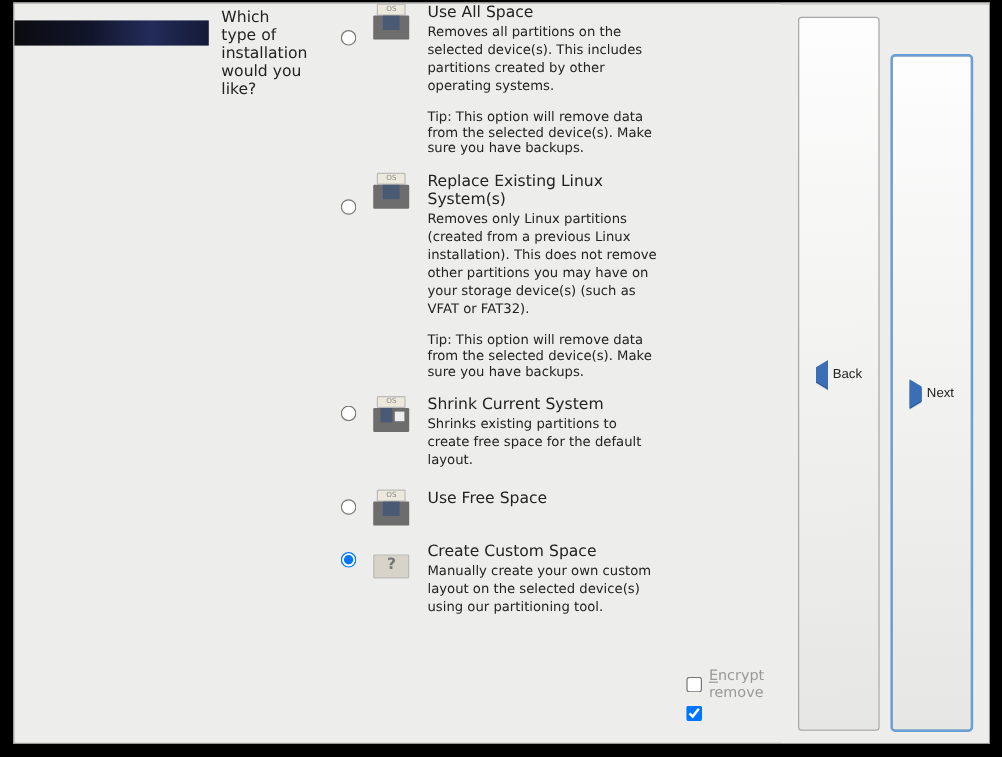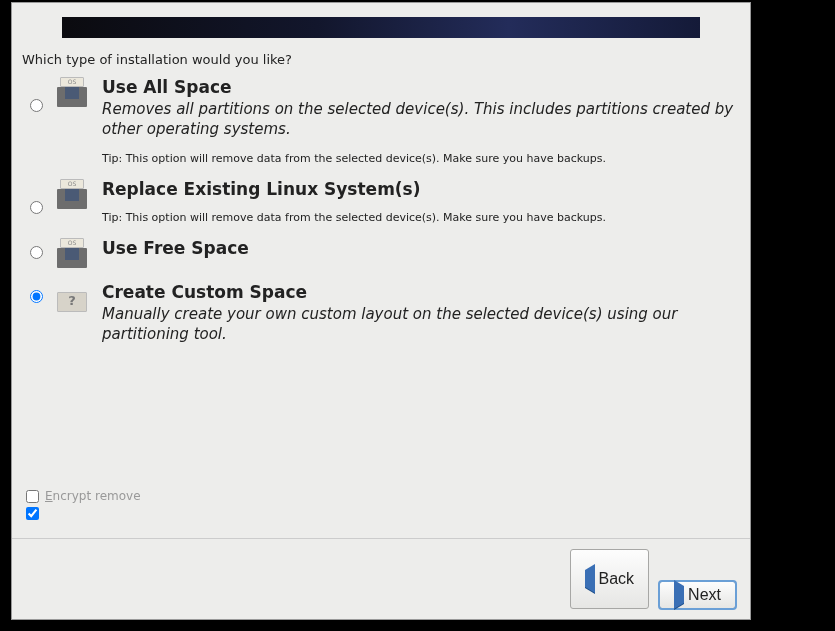--- a/index.html
+++ b/index.html
@@ -7,25 +7,25 @@
     font-family: "DejaVu Sans", "Liberation Sans", sans-serif;
     font-size: 12px;
     background: #000;
     width: 835px;
     height: 631px;
     overflow: hidden;
   }
   .window {
     position: absolute;
     left: 11px; top: 2px;
-    width: 740px; height: 618px;
+    width: 814px; height: 618px;
     background: #ededeb;
     border: 1px solid #999;
     display: flex;
-    flex-direction: column;
+    flex-direction: row;
   }
   .banner {
     margin: 14px auto 10px;
     width: 638px;
     height: 21px;
     background: linear-gradient(to right, #0b0b0f 0%, #12162c 40%, #232c5a 70%, #141a38 100%);
   }
   .prompt {
     padding: 4px 10px 10px 10px;
     font-size: 13px;
@@ -109,29 +109,28 @@
     font-weight: bold;
     color: #777;
   }
   .text-col {
     flex: 1;
     padding-left: 8px;
     padding-top: 0;
     color: #222;
   }
   .opt-title {
-    font-weight: bold;
-    font-size: 17px;
+    font-weight: normal;
+    font-size: 13px;
     margin-bottom: 2px;
   }
   .opt-desc {
-    font-size: 15px;
+    font-size: 11px;
     line-height: 1.35;
     margin-bottom: 2px;
-    font-style: italic;
   }
   .opt-tip {
     font-size: 11px;
     margin-top: 12px;
   }
   .opt-tip b { font-weight: normal; }
   .checks {
     margin-top: auto;
     padding: 0 14px 14px 14px;
   }
@@ -155,21 +154,21 @@
     gap: 10px;
   }
   .btn {
     display: flex;
     align-items: center;
     gap: 4px;
     background: linear-gradient(#fdfdfd, #e6e6e4);
     border: 1px solid #a7a7a5;
     border-radius: 3px;
     padding: 4px 14px;
-    font-size: 16px;
+    font-size: 11px;
     color: #222;
     cursor: pointer;
   }
   .btn.focus {
     outline: 2px solid #6a9fd6;
     outline-offset: -1px;
     margin-top: 32px;
   }
   .arrow {
     width: 0; height: 0;
@@ -213,24 +212,40 @@
         <input type="radio" name="install" style="">
       </div>
       <div class="icon-col">
         <div class="disk-icon">
           <div class="os-tab">OS</div>
           <div class="body"></div>
         </div>
       </div>
       <div class="text-col">
         <div class="opt-title">Replace Existing Linux System(s)</div>
+        <div class="opt-desc">Removes only Linux partitions (created from a previous Linux installation).  This does not remove other partitions you may have on your storage device(s) (such as VFAT or FAT32).</div>
         <div class="opt-tip"><b>Tip:</b><span> This option will remove data from the selected device(s).  Make sure you have backups.</span></div>
       </div>
     </div>
 
+    <div class="option">
+      <div class="radio-col small-pad">
+        <input type="radio" name="install" style="">
+      </div>
+      <div class="icon-col">
+        <div class="disk-icon shrink">
+          <div class="os-tab">OS</div>
+          <div class="body"></div>
+        </div>
+      </div>
+      <div class="text-col">
+        <div class="opt-title">Shrink Current System</div>
+        <div class="opt-desc">Shrinks existing partitions to create free space for the default layout.</div>
+      </div>
+    </div>
 
     <div class="option">
       <div class="radio-col small-pad">
         <input type="radio" name="install" style="">
       </div>
       <div class="icon-col">
         <div class="disk-icon">
           <div class="os-tab">OS</div>
           <div class="body"></div>
         </div>

